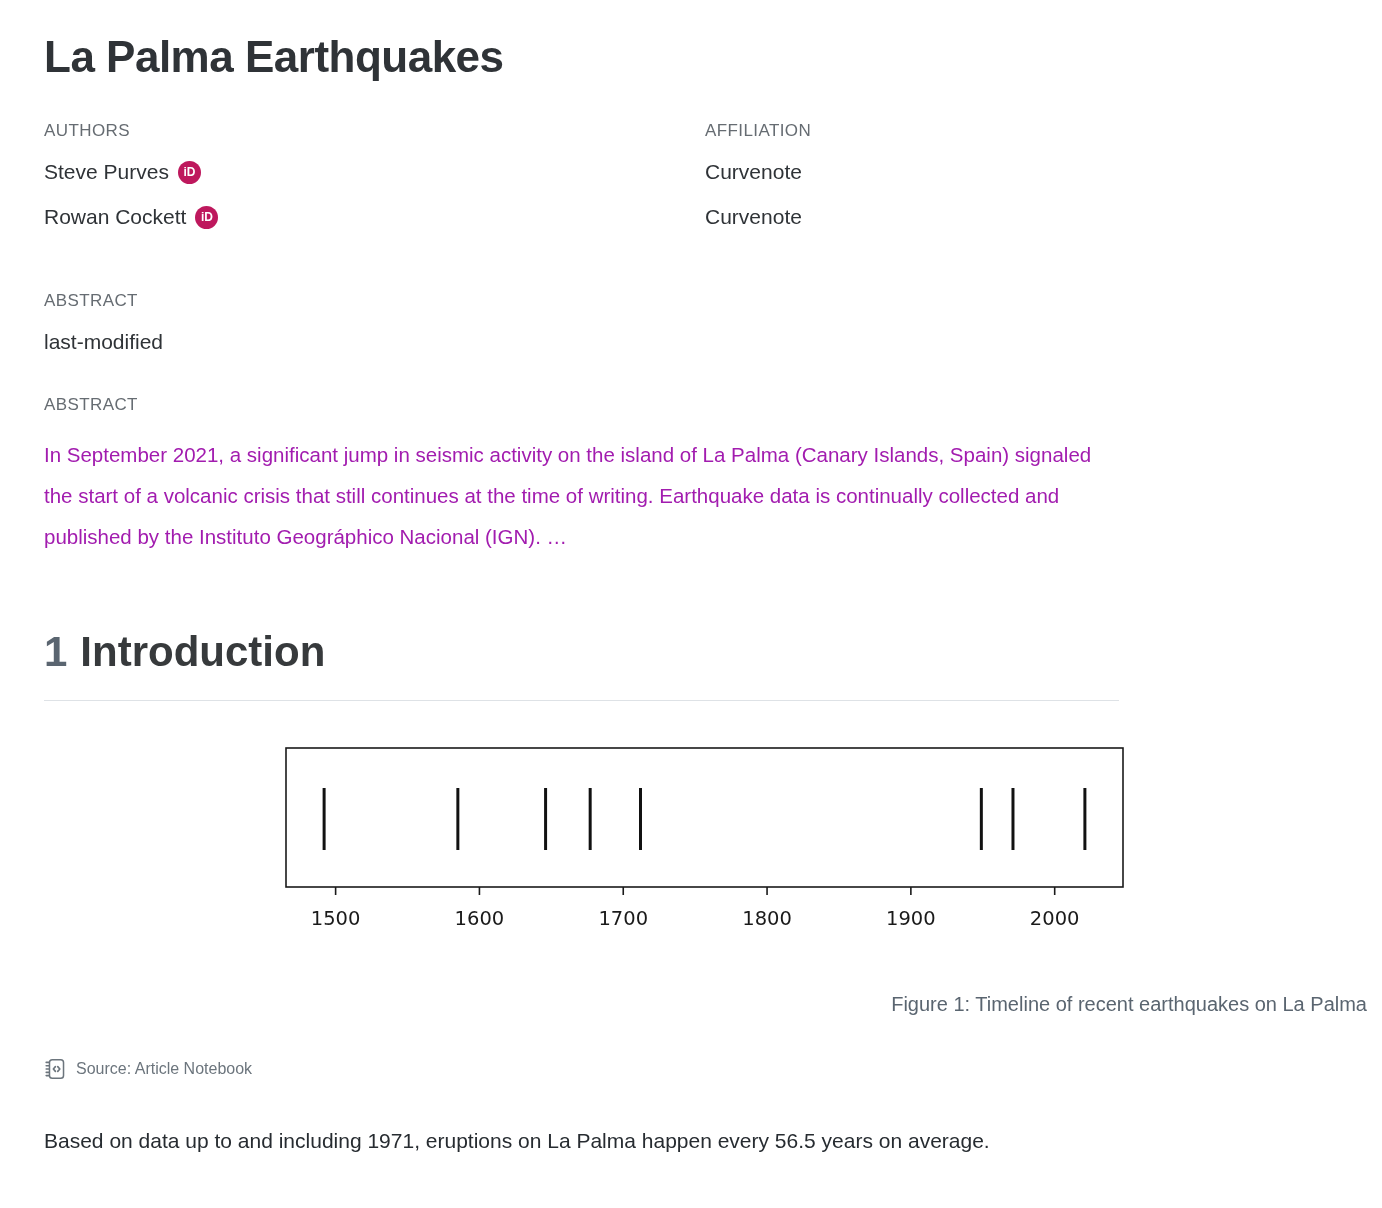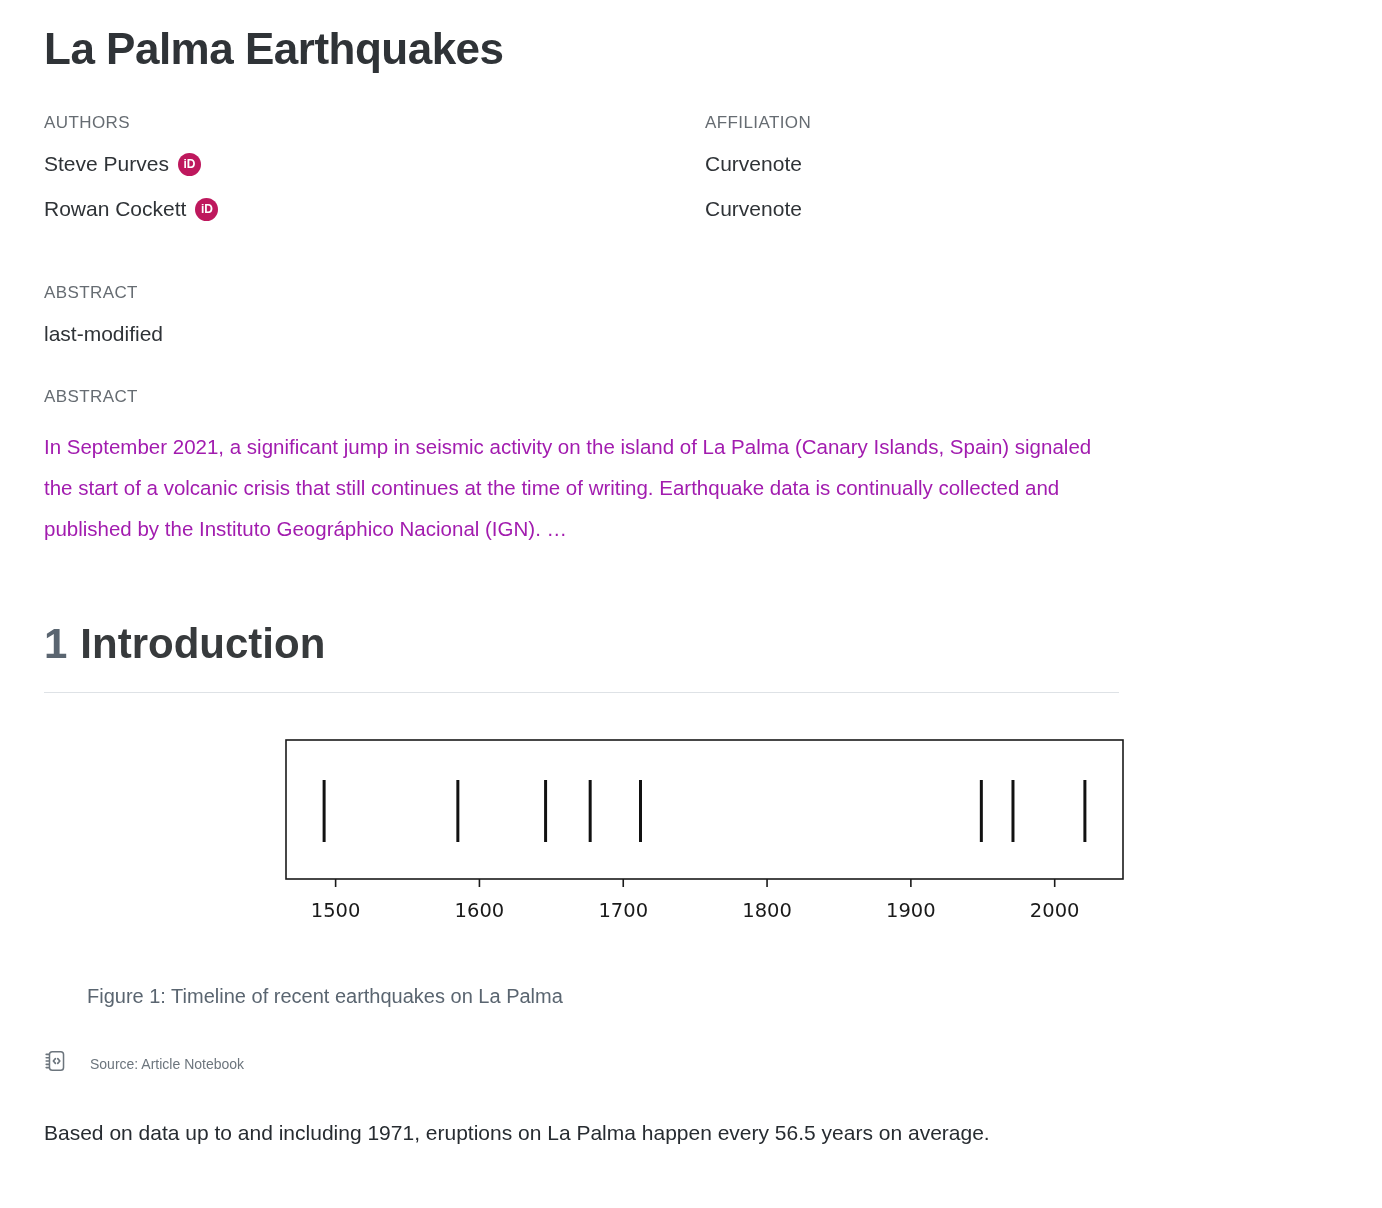--- a/index.html
+++ b/index.html
@@ -5,21 +5,21 @@
   html, body {
     margin: 0;
     padding: 0;
     background: #ffffff;
     color: #343a40;
     font-family: "Liberation Sans", sans-serif;
   }
   .container {
     box-sizing: border-box;
     width: 1134px;
-    padding: 16px 15px 40px 44px;
+    padding: 24px 15px 40px 44px;
   }
   
   h1.page-title {
     font-size: 44px;
     font-weight: 700;
     color: #2f3337;
     letter-spacing: -0.5px;
     margin: 8px 0 38px 0;
     line-height: 1.15;
   }
@@ -97,23 +97,23 @@
     display: inline-block;
   }
   .figure-caption {
     margin-top: 52px;
     font-size: 20px;
     color: #5a6570;
   }
   .source-row {
     margin-top: 42px;
     display: inline-flex;
-    align-items: flex-end;
-    gap: 24px;
-    font-size: 14px;
+    align-items: center;
+    gap: 10px;
+    font-size: 16px;
     color: #6c757d;
     text-decoration: none;
     cursor: pointer;
   }
   .journal-code-icon {
     display: inline-flex;
     flex: 0 0 auto;
   }
   .body-paragraph {
     margin: 36px 0 0 0;
@@ -184,21 +184,21 @@
         <text x="203.43041237113403" y="178" text-anchor="middle" font-family="&quot;DejaVu Sans&quot;, sans-serif" font-size="19.5" fill="#1a1a1a">1600</text>
         <line x1="347.24484536082474" x2="347.24484536082474" y1="140" y2="148" stroke="#1a1a1a" stroke-width="1.6"></line>
         <text x="347.24484536082474" y="178" text-anchor="middle" font-family="&quot;DejaVu Sans&quot;, sans-serif" font-size="19.5" fill="#1a1a1a">1700</text>
         <line x1="491.05927835051546" x2="491.05927835051546" y1="140" y2="148" stroke="#1a1a1a" stroke-width="1.6"></line>
         <text x="491.05927835051546" y="178" text-anchor="middle" font-family="&quot;DejaVu Sans&quot;, sans-serif" font-size="19.5" fill="#1a1a1a">1800</text>
         <line x1="634.8737113402062" x2="634.8737113402062" y1="140" y2="148" stroke="#1a1a1a" stroke-width="1.6"></line>
         <text x="634.8737113402062" y="178" text-anchor="middle" font-family="&quot;DejaVu Sans&quot;, sans-serif" font-size="19.5" fill="#1a1a1a">1900</text>
         <line x1="778.6881443298969" x2="778.6881443298969" y1="140" y2="148" stroke="#1a1a1a" stroke-width="1.6"></line>
         <text x="778.6881443298969" y="178" text-anchor="middle" font-family="&quot;DejaVu Sans&quot;, sans-serif" font-size="19.5" fill="#1a1a1a">2000</text>
       </svg>
-    <div class="figure-caption" style="text-align:left;margin-left:43px;">Figure 1: Timeline of recent earthquakes on La Palma</div>
+    <div class="figure-caption" style="text-align:right;margin-left:43px;">Figure 1: Timeline of recent earthquakes on La Palma</div>
     <div style="text-align:left;">
       <a class="source-row">
         <span class="journal-code-icon">
           <svg width="22" height="22" viewBox="0 0 16 16" fill="none" stroke="#6c757d" stroke-width="1.1">
             <rect x="4" y="1.3" width="10.2" height="13.4" rx="2"></rect>
             <path d="M1.6 3.2h2M1.6 5.6h2M1.6 8h2M1.6 10.4h2M1.6 12.8h2" stroke-linecap="round" stroke-width="1.2"></path>
             <path d="M8.3 6.3 6.8 8l1.5 1.7M10 6.3 11.5 8 10 9.7" stroke-linecap="round" stroke-linejoin="round" stroke-width="1.2"></path>
           </svg>
         </span>
         <span>Source: Article Notebook</span>

